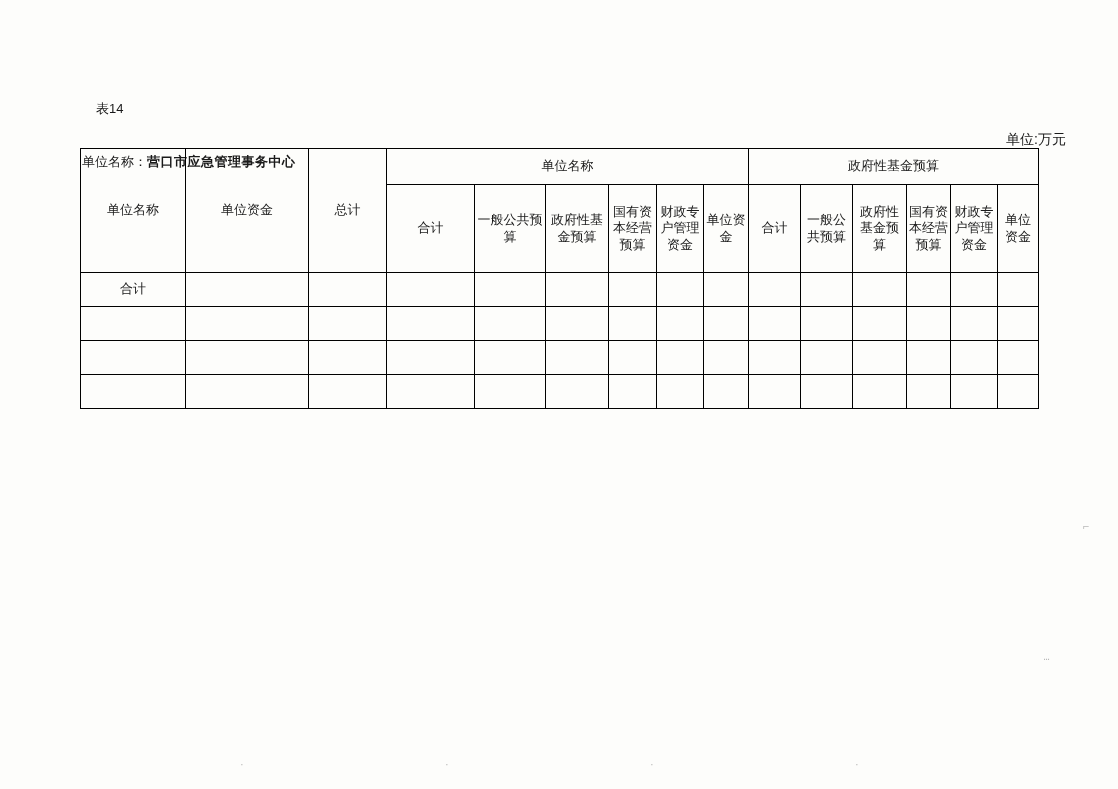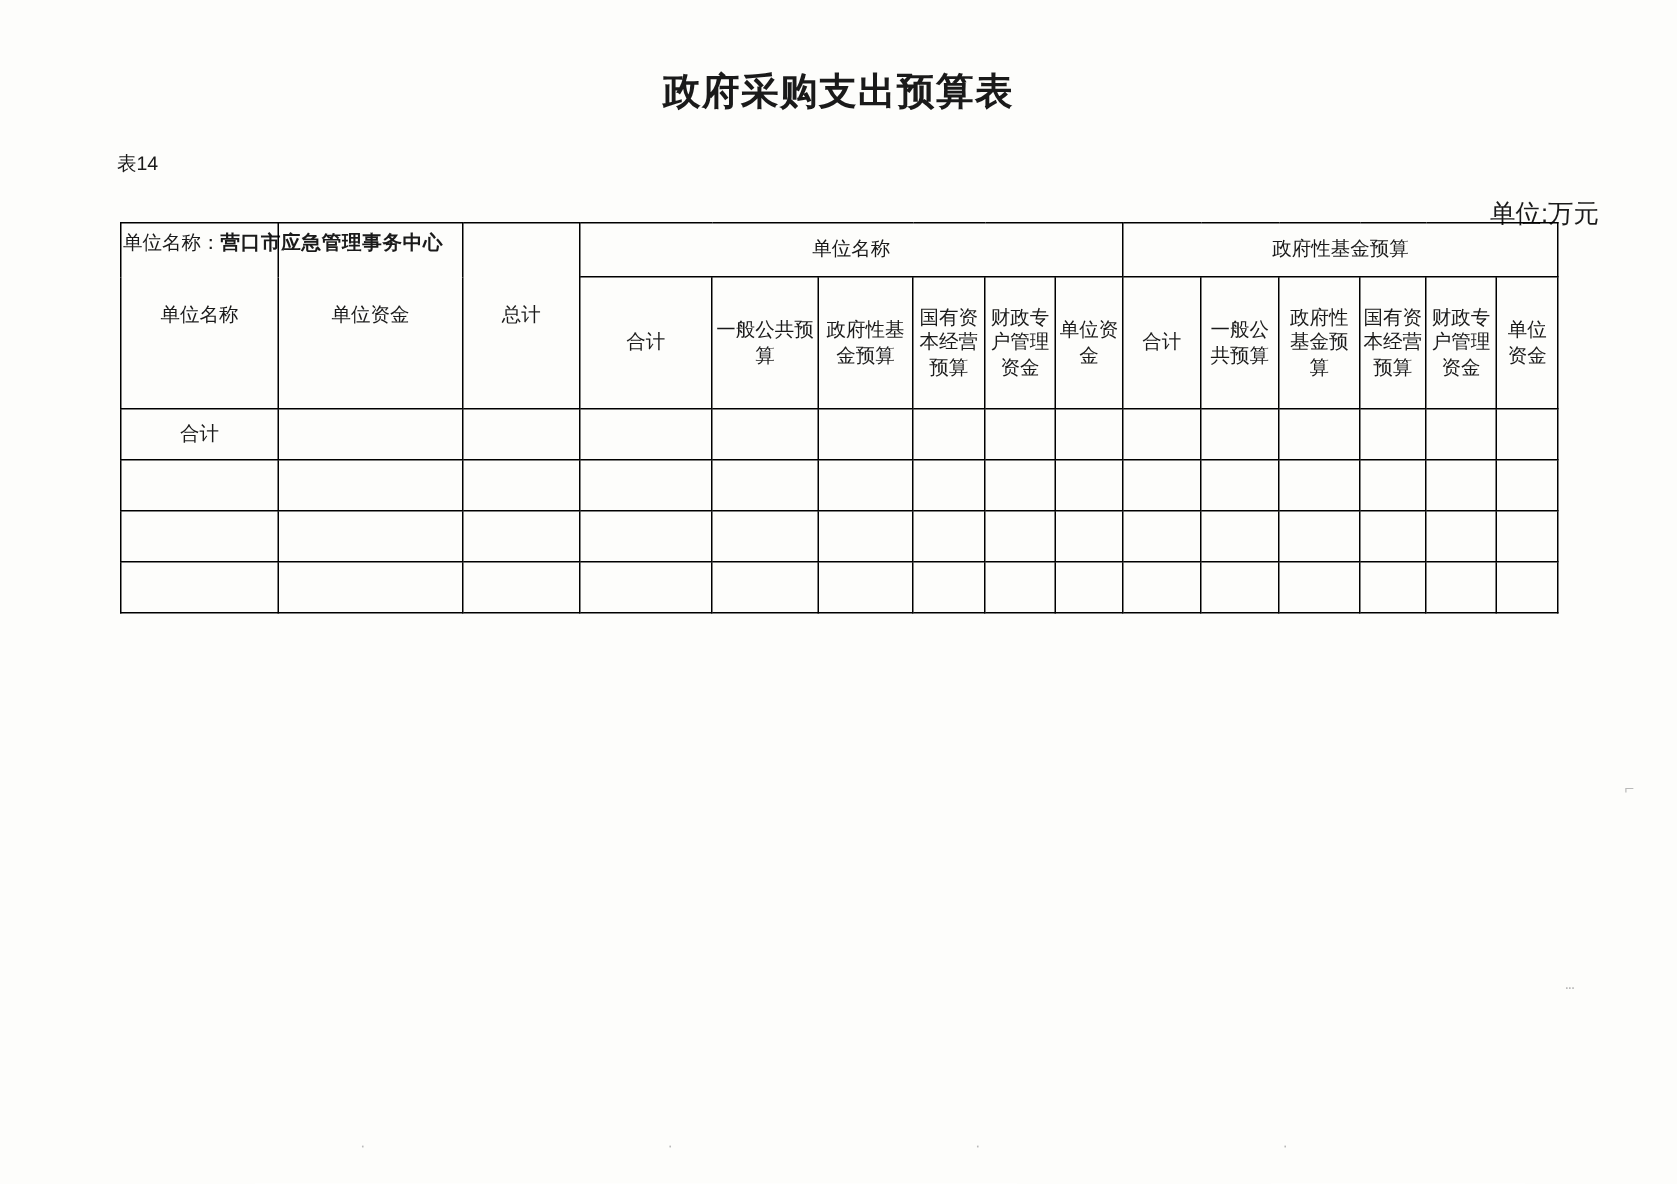--- a/index.html
+++ b/index.html
@@ -27,38 +27,38 @@
     width: 1118px;
     text-align: center;
     font-size: 25px;
     font-weight: bold;
     letter-spacing: 1px;
     font-family: "Liberation Sans", sans-serif;
   }
   .table-no {
     position: absolute;
     top: 100px;
-    left: 78px;
+    left: 96px;
     font-size: 13px;
   }
   .unit-name {
     position: absolute;
     top: 129px;
     left: 82px;
     font-size: 13px;
     white-space: nowrap;
     margin-top: 24px;
   }
   .unit-name .label { font-weight: normal; }
   .unit-name .value { font-weight: bold; letter-spacing: 0.5px; }
   .unit-measure {
     position: absolute;
     top: 131px;
     right: 52px;
-    font-size: 17px;
+    font-size: 14px;
   }
   table.budget {
     position: absolute;
     top: 148px;
     left: 80px;
     width: 958px;
     border-collapse: collapse;
     table-layout: fixed;
   }
   table.budget td, table.budget th {
@@ -89,21 +89,20 @@
   .mark.m3 { top: 758px; left: 240px; }
   .mark.m4 { top: 758px; left: 445px; }
   .mark.m5 { top: 758px; left: 650px; }
   .mark.m6 { top: 758px; left: 855px; }
 </style>
 </head>
 <body>
 
 <div class="page">
 
-  <div class="doc-title">政府采购支出预算表</div>
 
   <div class="table-no">表14</div>
 
   <div class="unit-name">
     <span class="label">单位名称：</span><span class="value">营口市应急管理事务中心</span>
   </div>
 
   <div class="unit-measure">单位:万元</div>
 
   <table class="budget">

